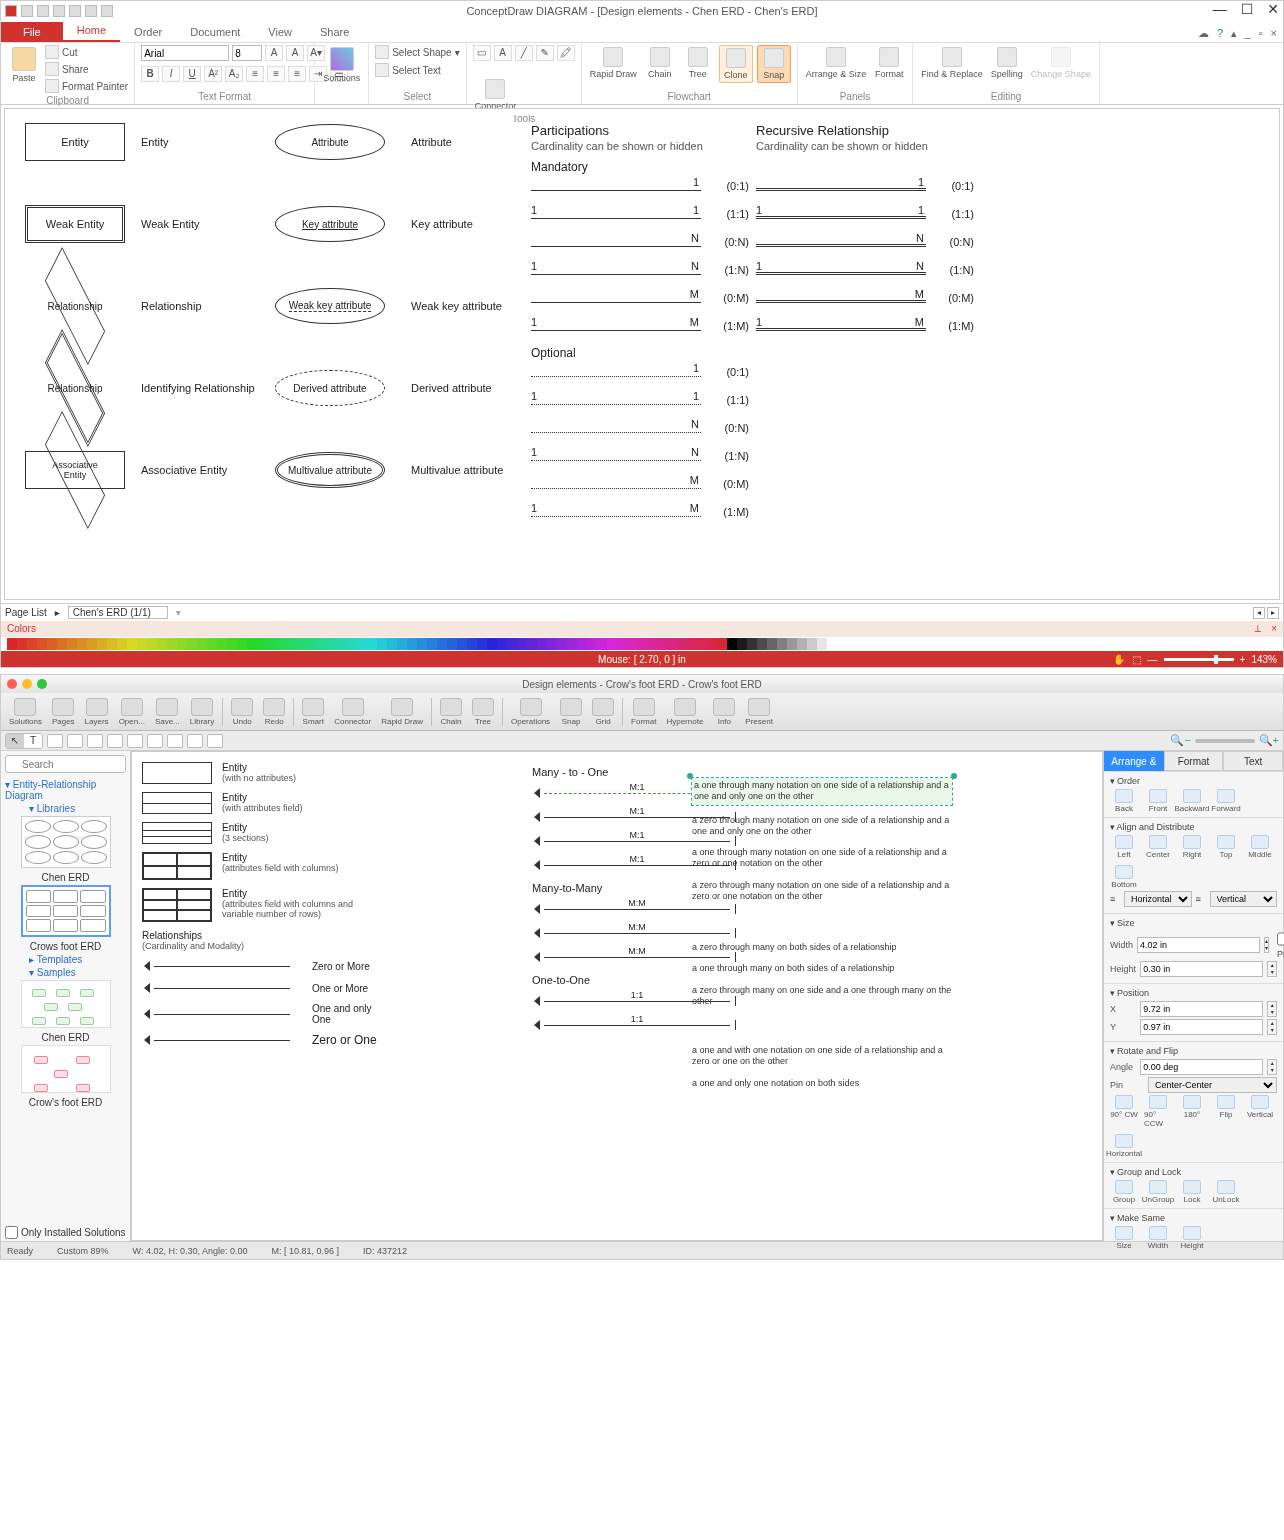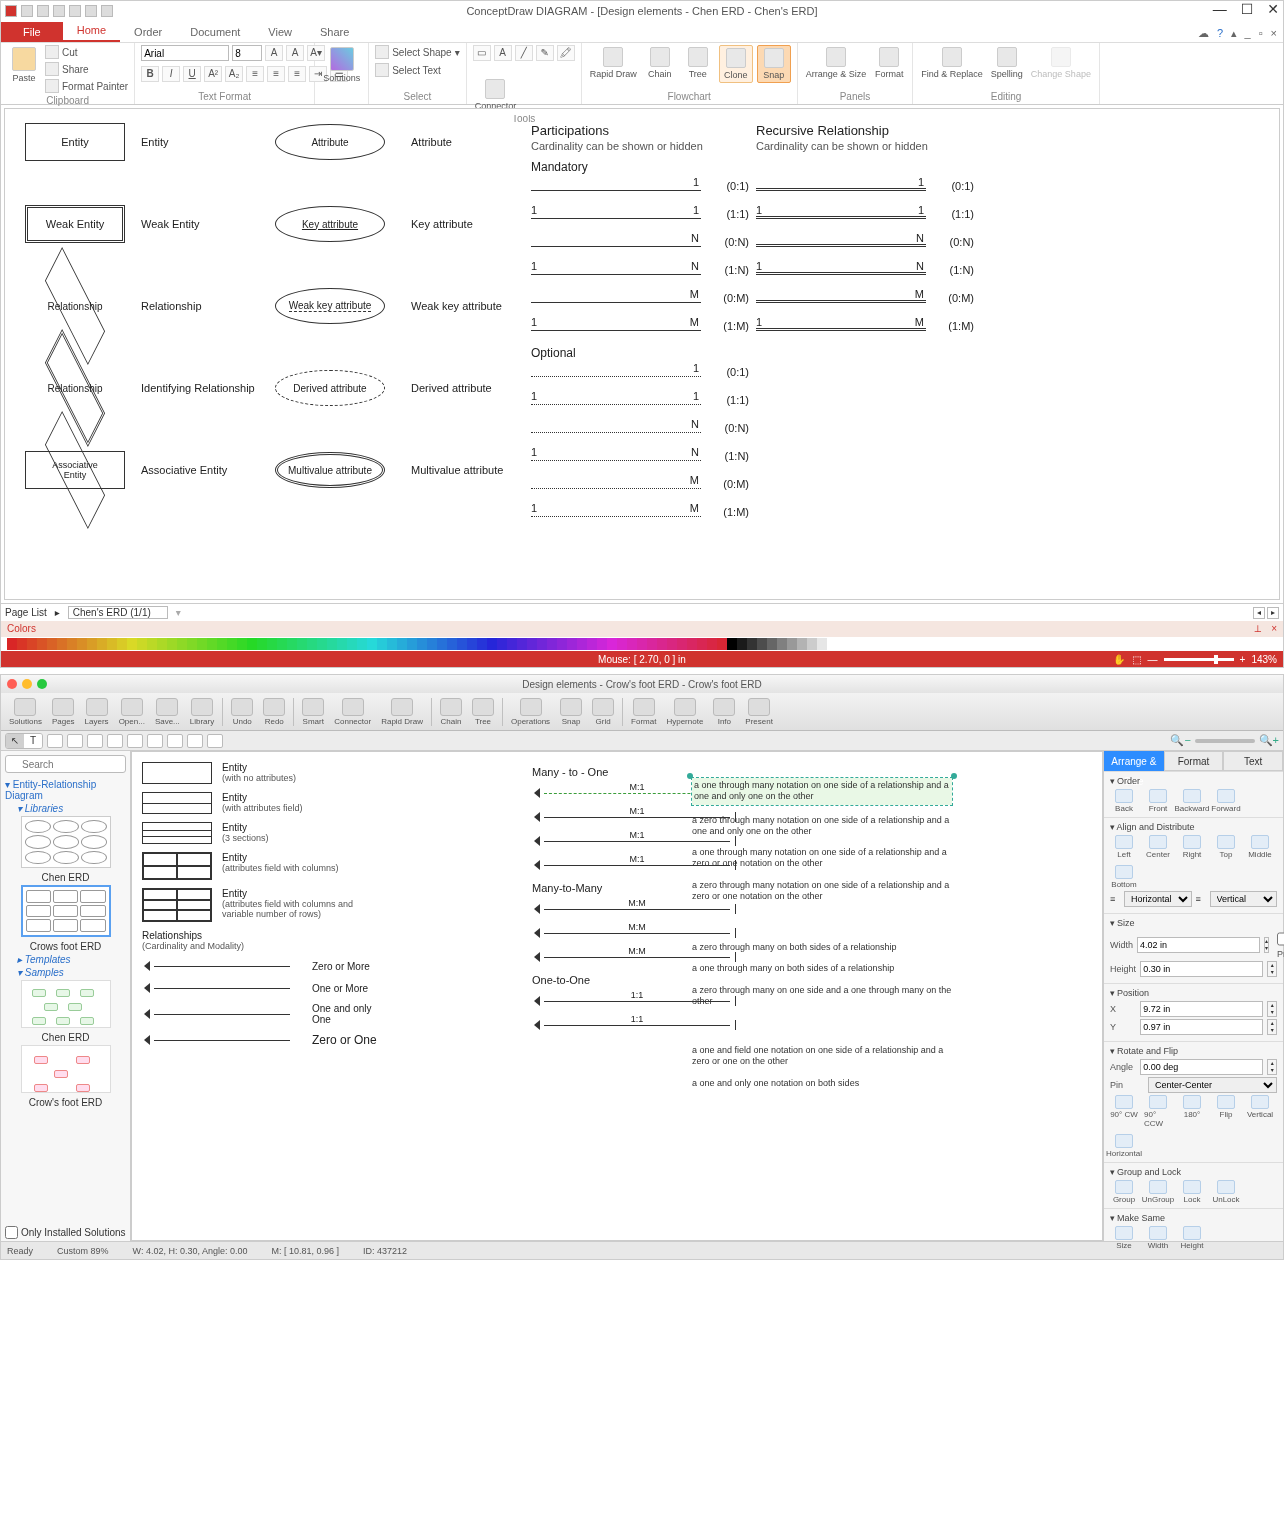--- a/index.html
+++ b/index.html
@@ -100,21 +100,21 @@
 .mactb2 .ti { width: 16px; height: 14px; background: #fff; border: 1px solid #bbb; border-radius: 2px; }
 .mactb2 .zspace { flex: 1; }
 .mactb2 .seg { display: flex; border: 1px solid #bbb; border-radius: 3px; overflow: hidden; }
 .mactb2 .seg span { width: 18px; height: 14px; text-align: center; font-size: 10px; line-height: 14px; background: #fff; }
 .mactb2 .seg span.sel { background: #d0d0d0; }
 .macbody { display: flex; height: 490px; }
 .mside { width: 130px; background: #f7f7f7; border-right: 1px solid #ccc; padding: 4px; font-size: 10px; }
 .msearch { width: 100%; height: 18px; border: 1px solid #bbb; border-radius: 3px; padding: 0 16px; font-size: 10px; margin-bottom: 4px; position: relative; }
 .mtree { color: #2a6fc9; font-size: 10px; }
 .mtree .hd { margin: 2px 0; }
-.mtree .sub { margin-left: 12px; margin-bottom: 2px; font-style: italic; }
+.mtree .sub { margin-left: 24px; margin-bottom: 2px; }
 .mlib { margin: 4px 0 2px; text-align: center; color: #333; }
 .mlibimg { width: 90px; height: 52px; margin: 0 auto 2px; border: 1px solid #ccc; background: #fff; padding: 3px; display: grid; grid-template-columns: 1fr 1fr 1fr; gap: 2px; }
 .mlibimg.sel { border: 2px solid #5aa0f0; }
 .mlibimg span { border: 1px solid #999; border-radius: 2px; }
 .mlibimg.ell span { border-radius: 50%; }
 .msamp { width: 90px; height: 48px; margin: 0 auto 2px; background: #fff; border: 1px solid #ddd; position: relative; }
 .msamp .netish { position: absolute; inset: 6px; }
 .msamp .netish span { position: absolute; width:14px; height:8px; border:1px solid #9c9; border-radius:2px; background:#e7f7e7; }
 .msamp2 .netish span { border-color:#e88; background:#fde; }
 .mchk { position: absolute; bottom: 2px; left: 4px; font-size: 10px; color: #333; display: flex; align-items: center; gap: 3px; }
@@ -994,21 +994,21 @@
       <div class="desc-col selected" id="desccol">
             <div class="dl">a one through many notation on one side of a relationship and a one and only one on the other</div>
             <div class="dl">a zero through many notation on one side of a relationship and a one and only one on the other</div>
             <div class="dl">a one through many notation on one side of a relationship and a zero or one notation on the other</div>
             <div class="dl">a zero through many notation on one side of a relationship and a zero or one notation on the other</div>
             <div style="height: 30px;"></div>
             <div class="dl">a zero through many on both sides of a relationship</div>
             <div class="dl">a one through many on both sides of a relationship</div>
             <div class="dl">a zero through many on one side and a one through many on the other</div>
             <div style="height: 28px;"></div>
-            <div class="dl">a one and field one notation on one side of a relationship and a zero or one on the other</div>
+            <div class="dl">a one and with one notation on one side of a relationship and a zero or one on the other</div>
             <div class="dl">a one and only one notation on both sides</div>
           </div>
     </div>
 
     <div class="mright">
       <div class="rtabs">
         <span class="sel">Arrange &amp; Size</span>
         <span>Format</span>
         <span>Text</span>
       </div>

